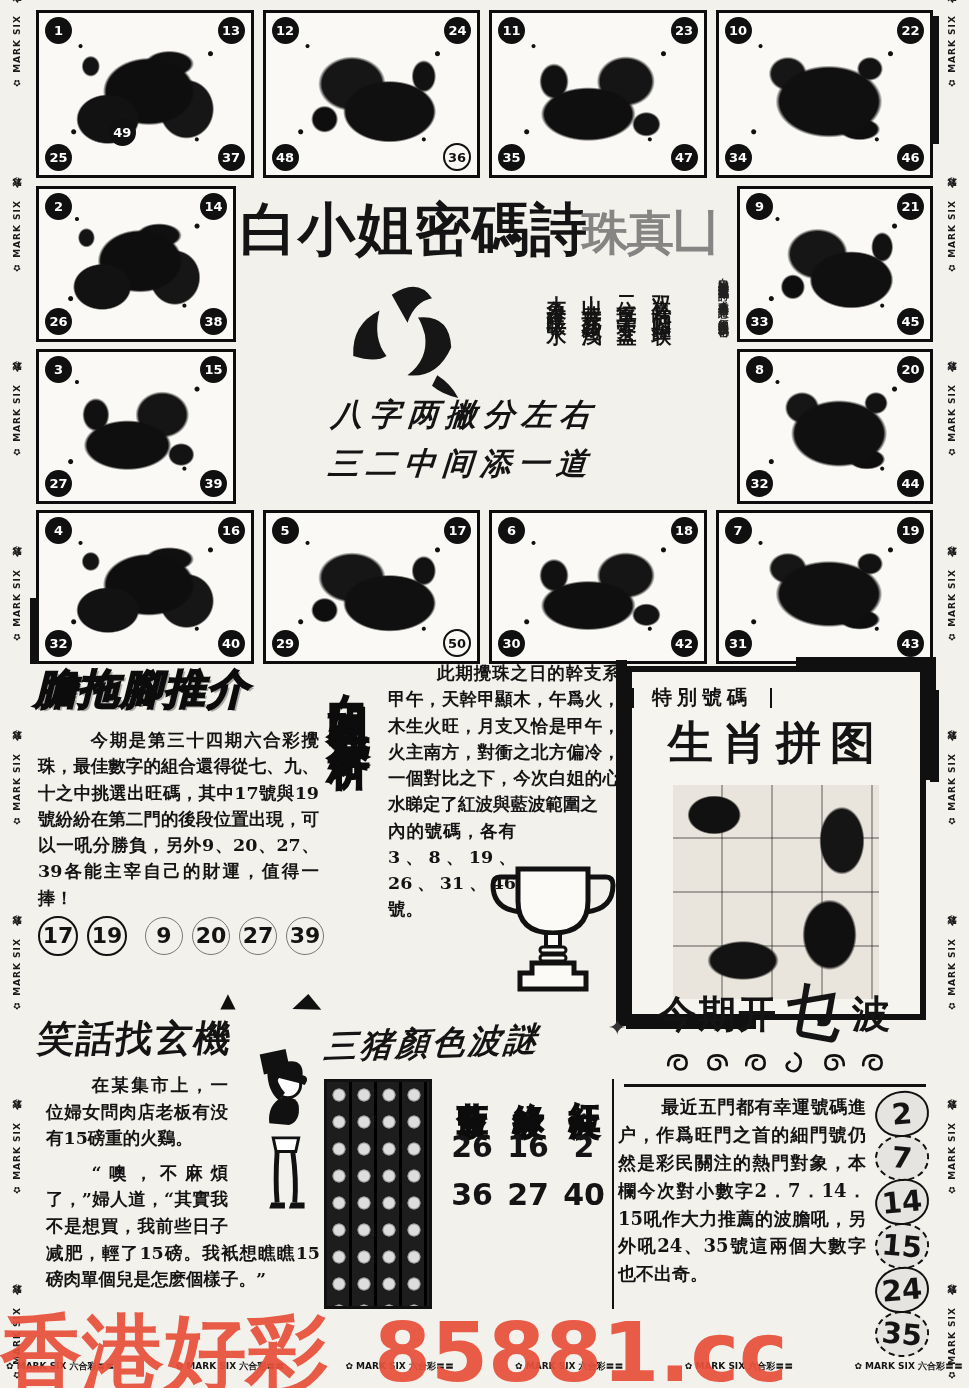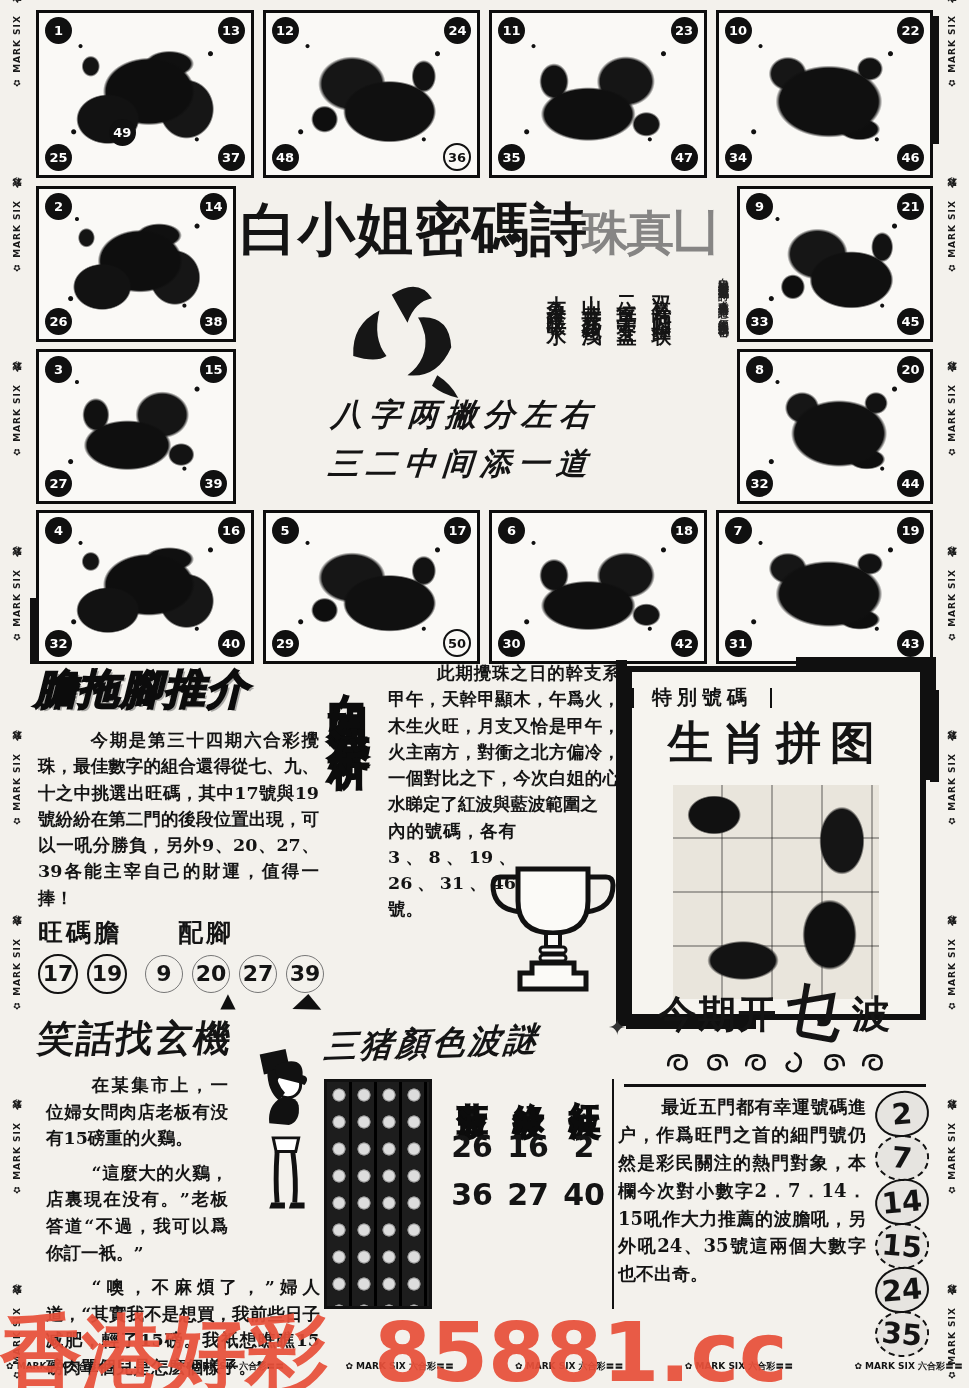--- a/index.html
+++ b/index.html
@@ -306,24 +306,20 @@
           <span class="badge b-tr">19</span>
           <span class="badge b-bl">31</span>
           <span class="badge b-br">43</span>
         </div>
       </div>
   </div>
 
   <div class="sect s-dan">
     <div class="dan-title outline-txt">膽拖腳推介</div>
     <div class="dan-body">今期是第三十四期六合彩攪珠，最佳數字的組合還得從七、九、十之中挑選出旺碼，其中17號與19號紛紛在第二門的後段位置出現，可以一吼分勝負，另外9、20、27、39各能主宰自己的財運，值得一捧！</div>
-    <div class="dan-labels">
-      <span>旺碼膽</span>
-      <span>配腳</span>
-    </div>
     <div class="dan-nums" id="danNums">
         <span class="ring">17</span>
         <span class="ring">19</span>
         <span class="numgap"></span>
         <span class="ring faint">9</span>
         <span class="ring faint">20</span>
         <span class="ring faint">27</span>
         <span class="ring faint">39</span>
       </div>
     <div class="dan-decor">
@@ -371,21 +367,20 @@
         <path d="M42 30 q-6 -14 13 -16 q16 -2 15 14 q8 2 2 10 l-6 -2" fill="#111"></path>
         <path d="M46 54 q-12 -10 -12 -30 l8 -2 q2 16 10 24 z" fill="#111"></path>
         <path d="M48 51 q-14 8 -12 26 l20 2 q12 -4 10 -20 q-2 -10 -18 -8 z" fill="#111"></path>
         <path d="M40 92 h26 l-3 14 h-20 z" fill="#fff" stroke="#111" stroke-width="3"></path>
         <path d="M44 106 q-2 30 0 52" stroke="#111" stroke-width="5" fill="none"></path>
         <path d="M60 106 q4 30 2 52" stroke="#111" stroke-width="5" fill="none"></path>
         <path d="M38 158 h14 v6 h-16 z" fill="#111"></path>
         <path d="M58 158 h14 v6 h-16 z" fill="#111"></path>
       </svg>
     <p>在某集市上，一位婦女問肉店老板有没有15磅重的火鷄。</p>
-        <p>“這麼大的火鷄，店裏現在没有。”老板答道“不過，我可以爲你訂一衹。”</p>
         <p>“噢，不麻煩了，”婦人道，“其實我不是想買，我前些日子减肥，輕了15磅。我衹想瞧瞧15磅肉單個兒是怎麽個樣子。”</p>
       </div>
   </div>
 
   <div class="sect s-wv">
     <div class="wv-title">三猪顏色波謎</div>
     <div class="wv-flex">
       <div class="abacus"></div>
       <div class="wv-table" id="waveTable">
           <div class="wv-col">

